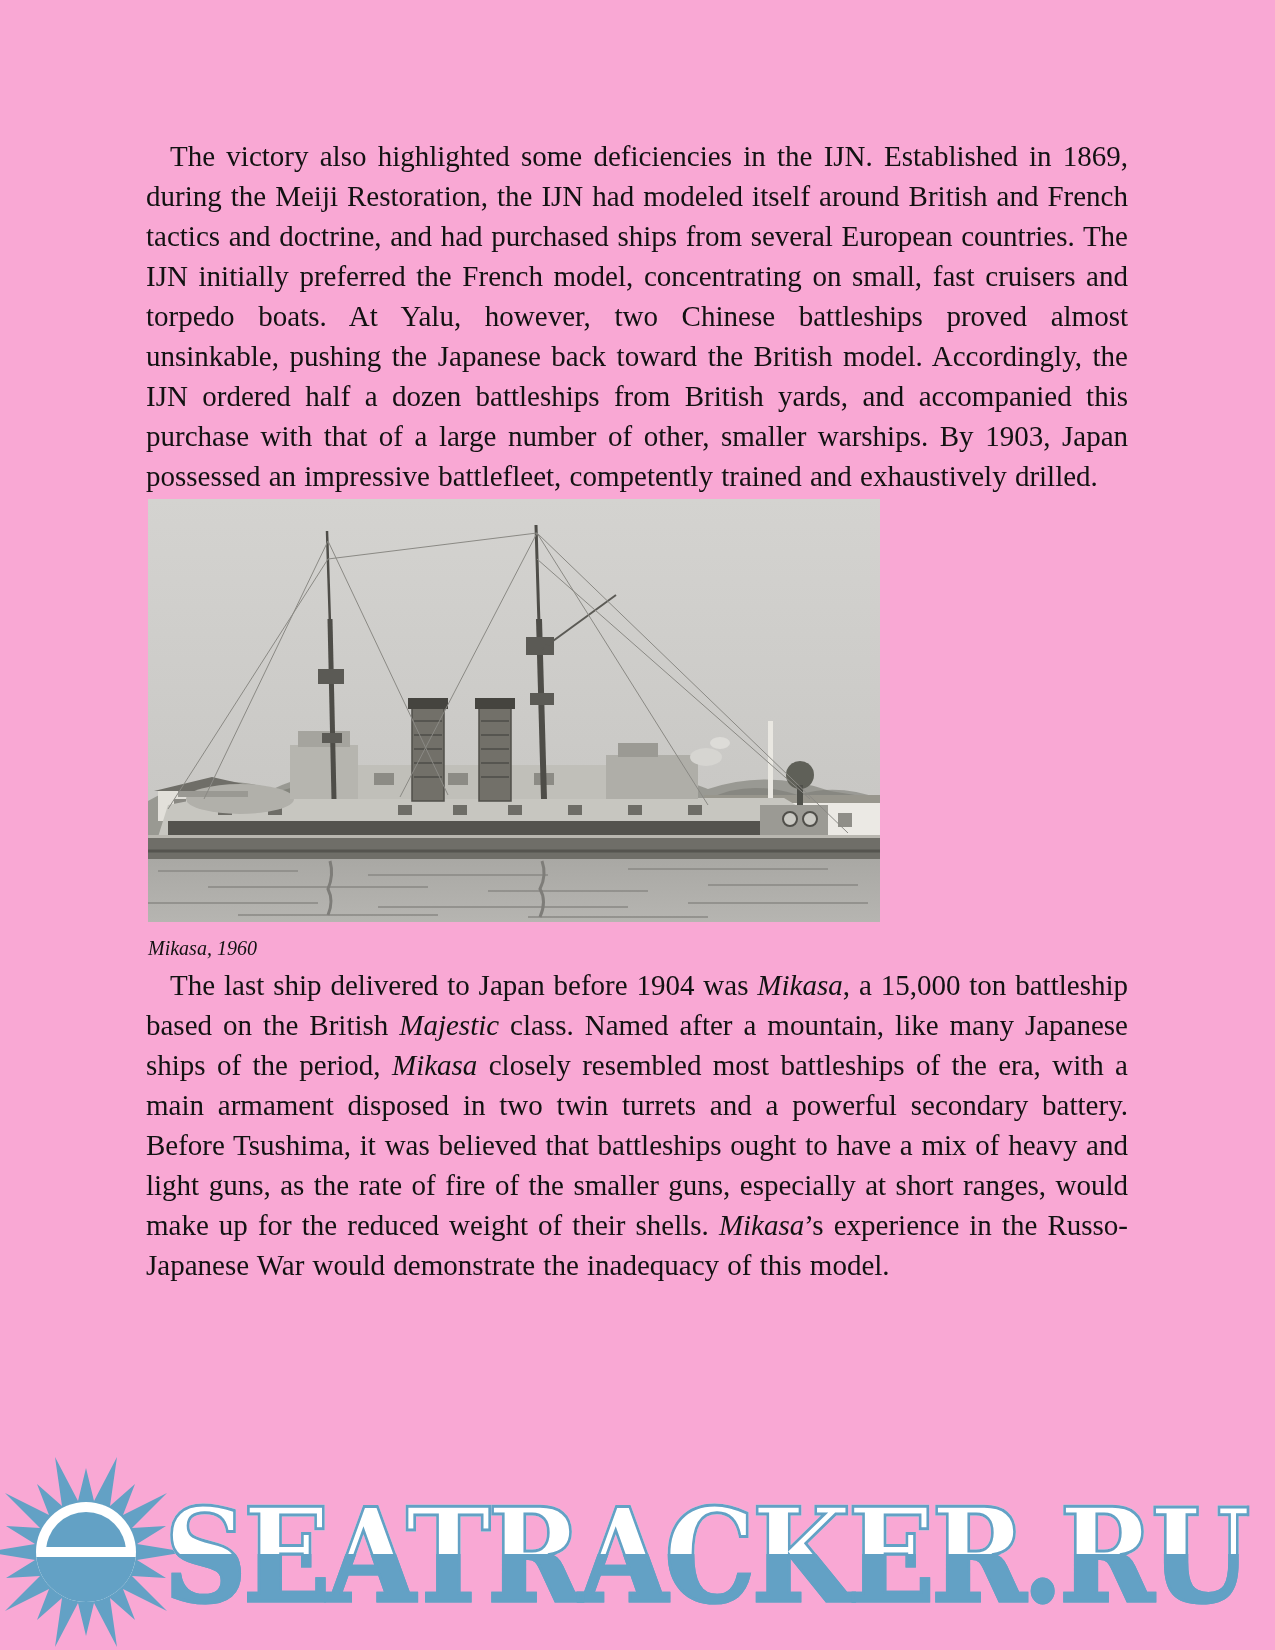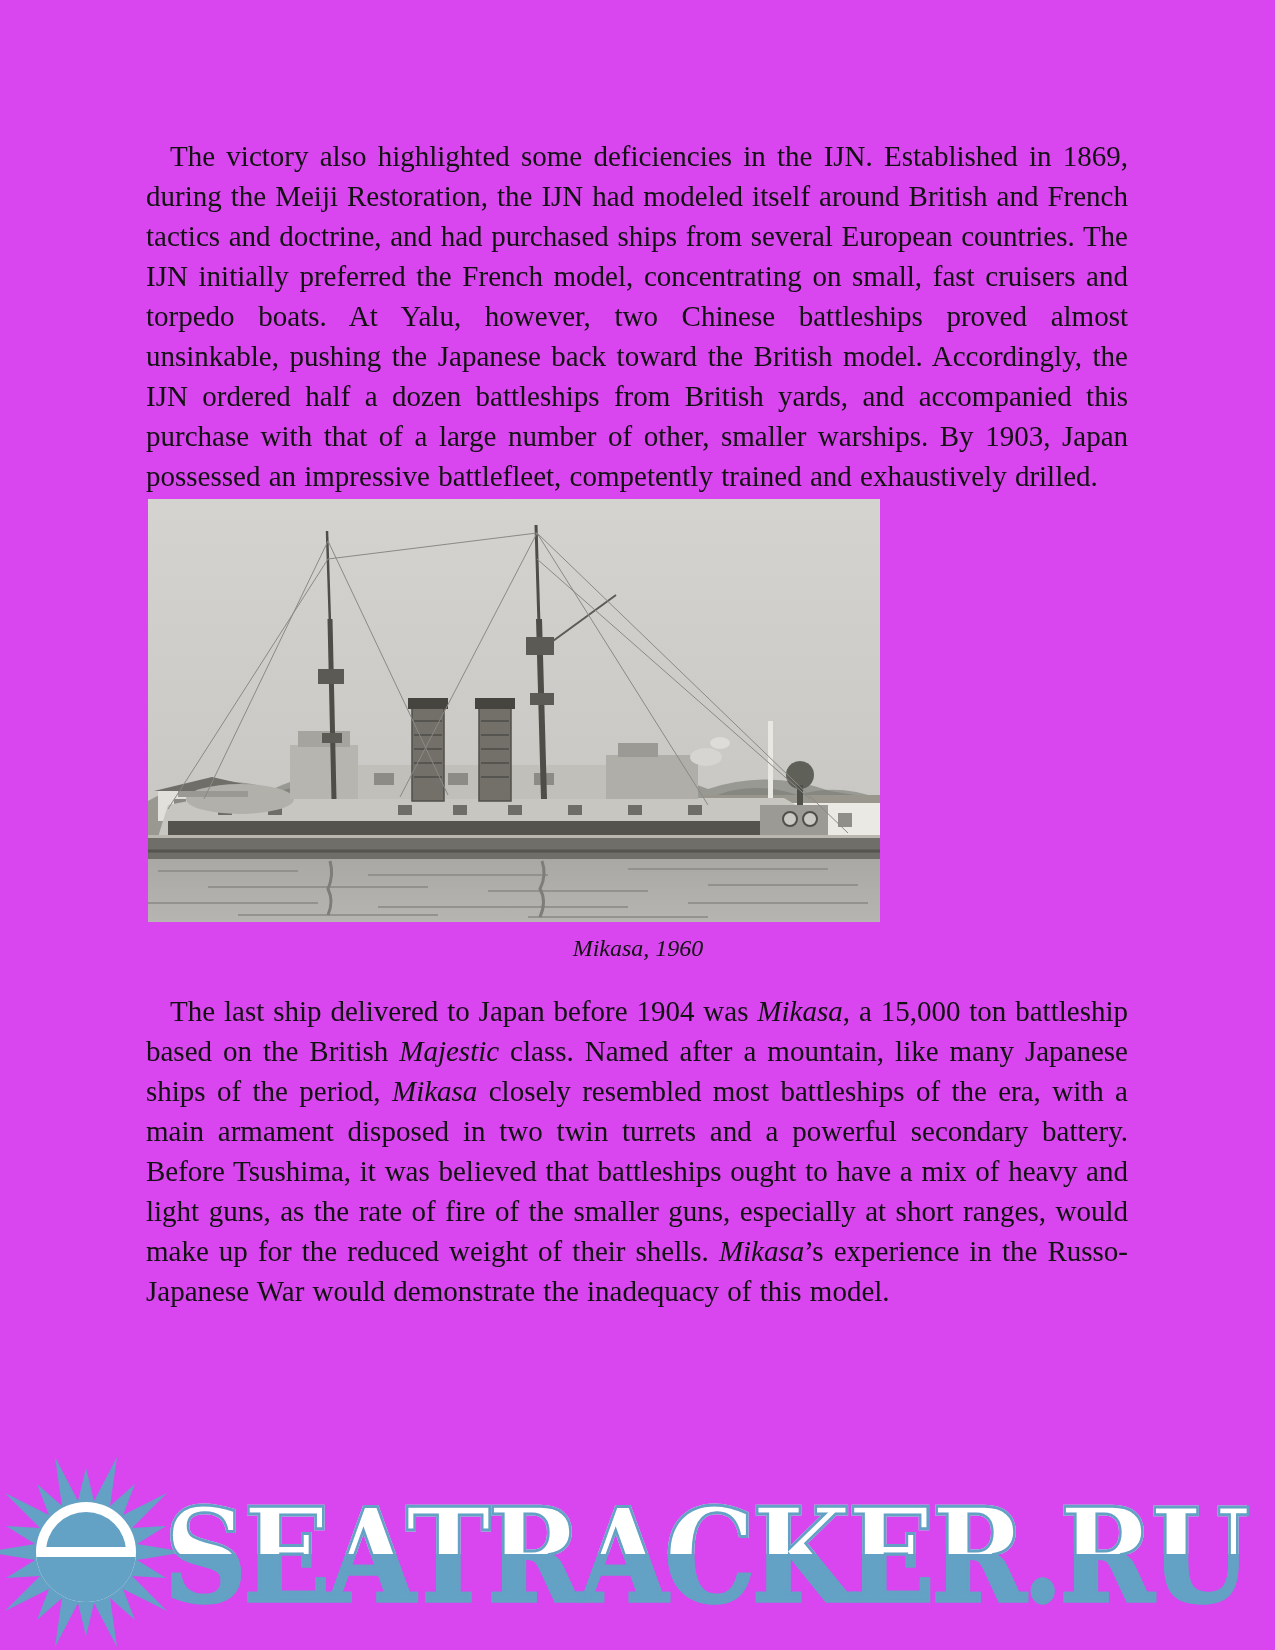--- a/index.html
+++ b/index.html
@@ -3,40 +3,40 @@
 <meta charset="utf-8">
 <style>
   :root { --wm-color:#63a1c5; --ink:#121212; }
   * { box-sizing:border-box; }
   html,body { margin:0; padding:0; }
   body {
     width:1275px; height:1650px; position:relative; overflow:hidden;
     background:#ffffff;
     font-family:"Liberation Serif", serif;
   }
-  .page { position:absolute; inset:0; overflow:hidden; background:#d946ef; }
+  .page { position:absolute; inset:0; overflow:hidden; background:#f9a8d4; }
 
   
   .content {
     position:absolute; left:146px; top:136px; width:982px;
     font-size:29px; line-height:40px; color:var(--ink);
   }
   .para {
     margin:0; text-align:justify; text-indent:24px;
     word-spacing:1px;
   }
   .para i { font-style:italic; }
-  .para-after-figure { margin-top:26px; }
+  .para-after-figure { }
 
   
   figure { margin:3px 0 0 2px; padding:0; }
   .photo { display:block; width:732px; height:423px; background:#cfcecb; }
   figcaption {
-    font-style:italic; font-size:24px; line-height:34px;
-    margin-top:9px; color:var(--ink);text-align:center;
+    font-style:italic; font-size:20px; line-height:34px;
+    margin-top:9px; color:var(--ink);
   }
 
   
   .sun {
     position:absolute; left:-24px; top:1442px; width:220px; height:220px;
   }
   .wm-fill { fill:var(--wm-color); }
   .wm-text {
     position:absolute; left:164px; top:1478px;
     font-family:"DejaVu Serif", serif; font-weight:bold;

